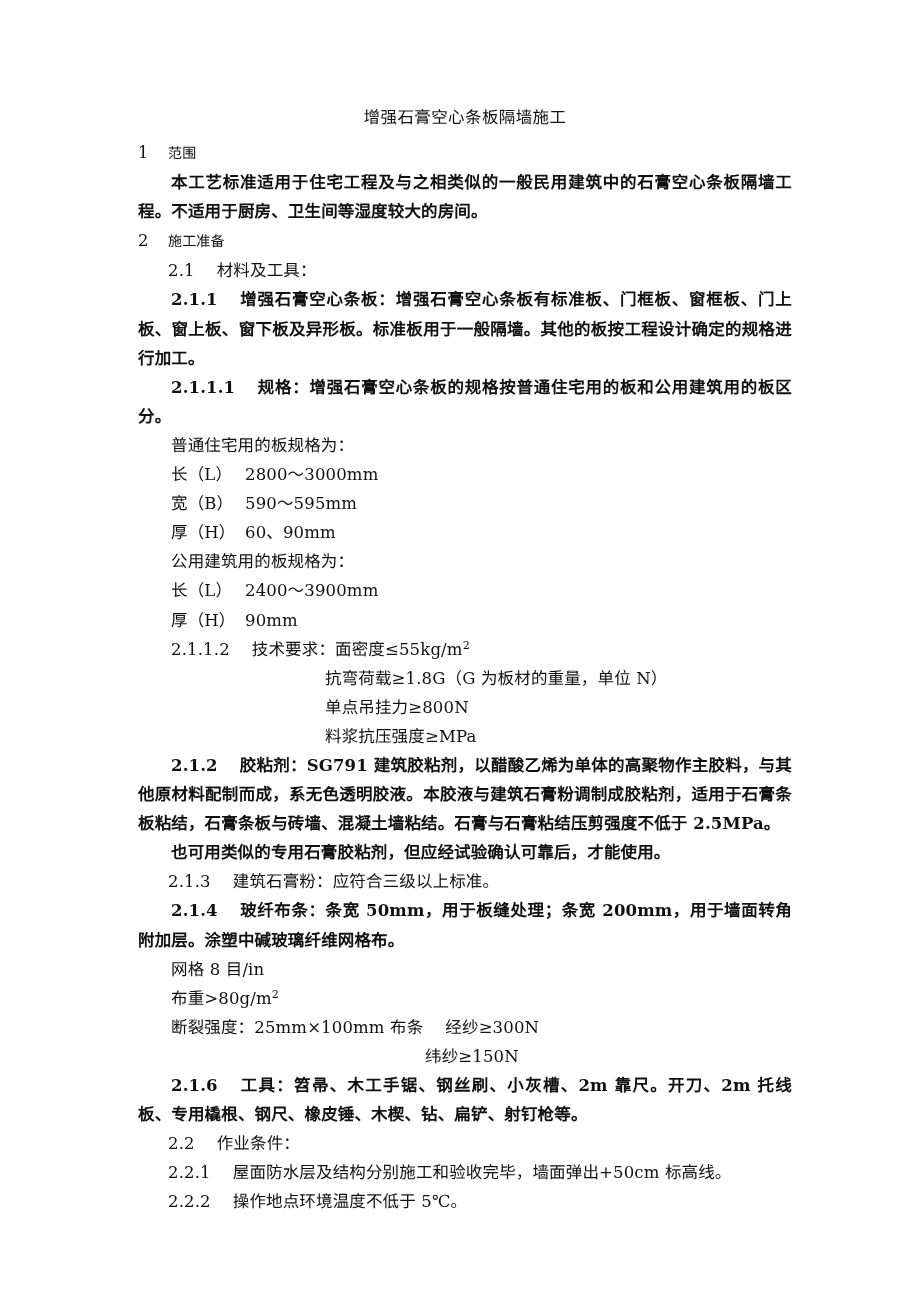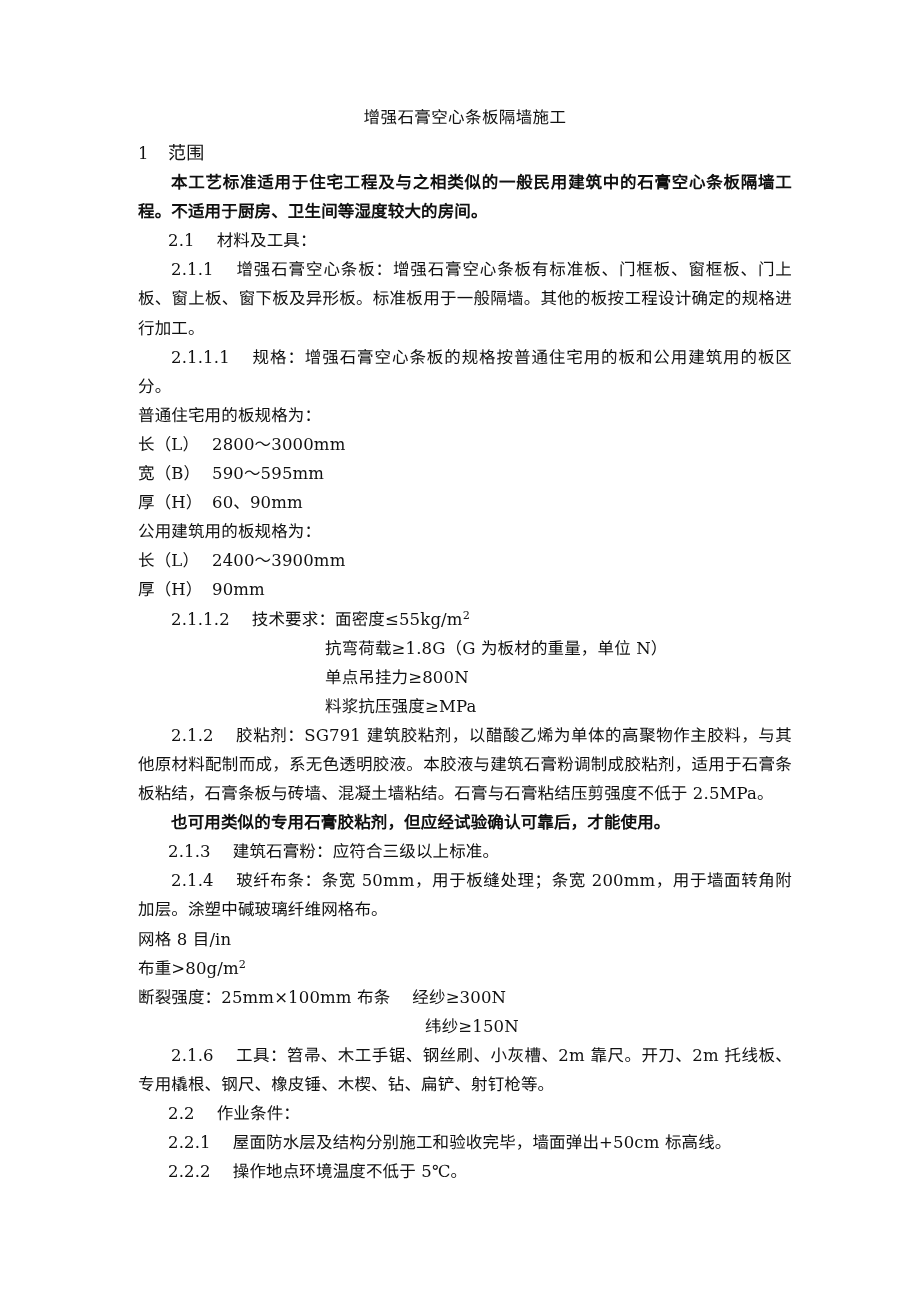--- a/index.html
+++ b/index.html
@@ -53,38 +53,40 @@
   }
   
   .h1-line {
     margin-left: 0;
   }
   .h1-num {
     display: inline-block;
     min-width: 30px;
   }
   .h1-text {
-    font-size: 18px;
+    font-size: 14px;
   }
   
   .lvl2 {
     margin-left: 30px;
     text-indent: 0;
   }
   .lvl2-hang {
     margin-left: 0;
     text-indent: 33px;
+    font-weight: bold;
   }
   
   .indent2 {
     text-indent: 33px;
     font-weight: bold;
   }
   
   .spec-row {
+    margin-left: 33px;
   }
   .spec-key {
     display: inline-block;
     min-width: 74px;
   }
   
   .tech-first {
     margin-left: 33px;
   }
   .tech-cont {
@@ -110,20 +112,23 @@
   <div class="doc-body">
 
     <div class="doc-title">增强石膏空心条板隔墙施工</div>
 
     <div class="line h1-line">
       <span class="h1-num">1</span><span class="h1-text">范围</span>
     </div>
 
     <p class="para indent2">本工艺标准适用于住宅工程及与之相类似的一般民用建筑中的石膏空心条板隔墙工程。不适用于厨房、卫生间等湿度较大的房间。</p>
 
+    <div class="line h1-line">
+      <span class="h1-num">2</span><span class="h1-text">施工准备</span>
+    </div>
 
     <div class="line lvl2">
       <span>2.1</span><span class="gap-wide"></span><span>材料及工具：</span>
     </div>
 
     <p class="para lvl2-hang"><span>2.1.1</span><span class="gap-wide"></span><span>增强石膏空心条板：增强石膏空心条板有标准板、门框板、窗框板、门上板、窗上板、窗下板及异形板。标准板用于一般隔墙。其他的板按工程设计确定的规格进行加工。</span></p>
 
     <p class="para lvl2-hang"><span>2.1.1.1</span><span class="gap-wide"></span><span>规格：增强石膏空心条板的规格按普通住宅用的板和公用建筑用的板区分。</span></p>
 
     <div class="line spec-row">普通住宅用的板规格为：</div>

